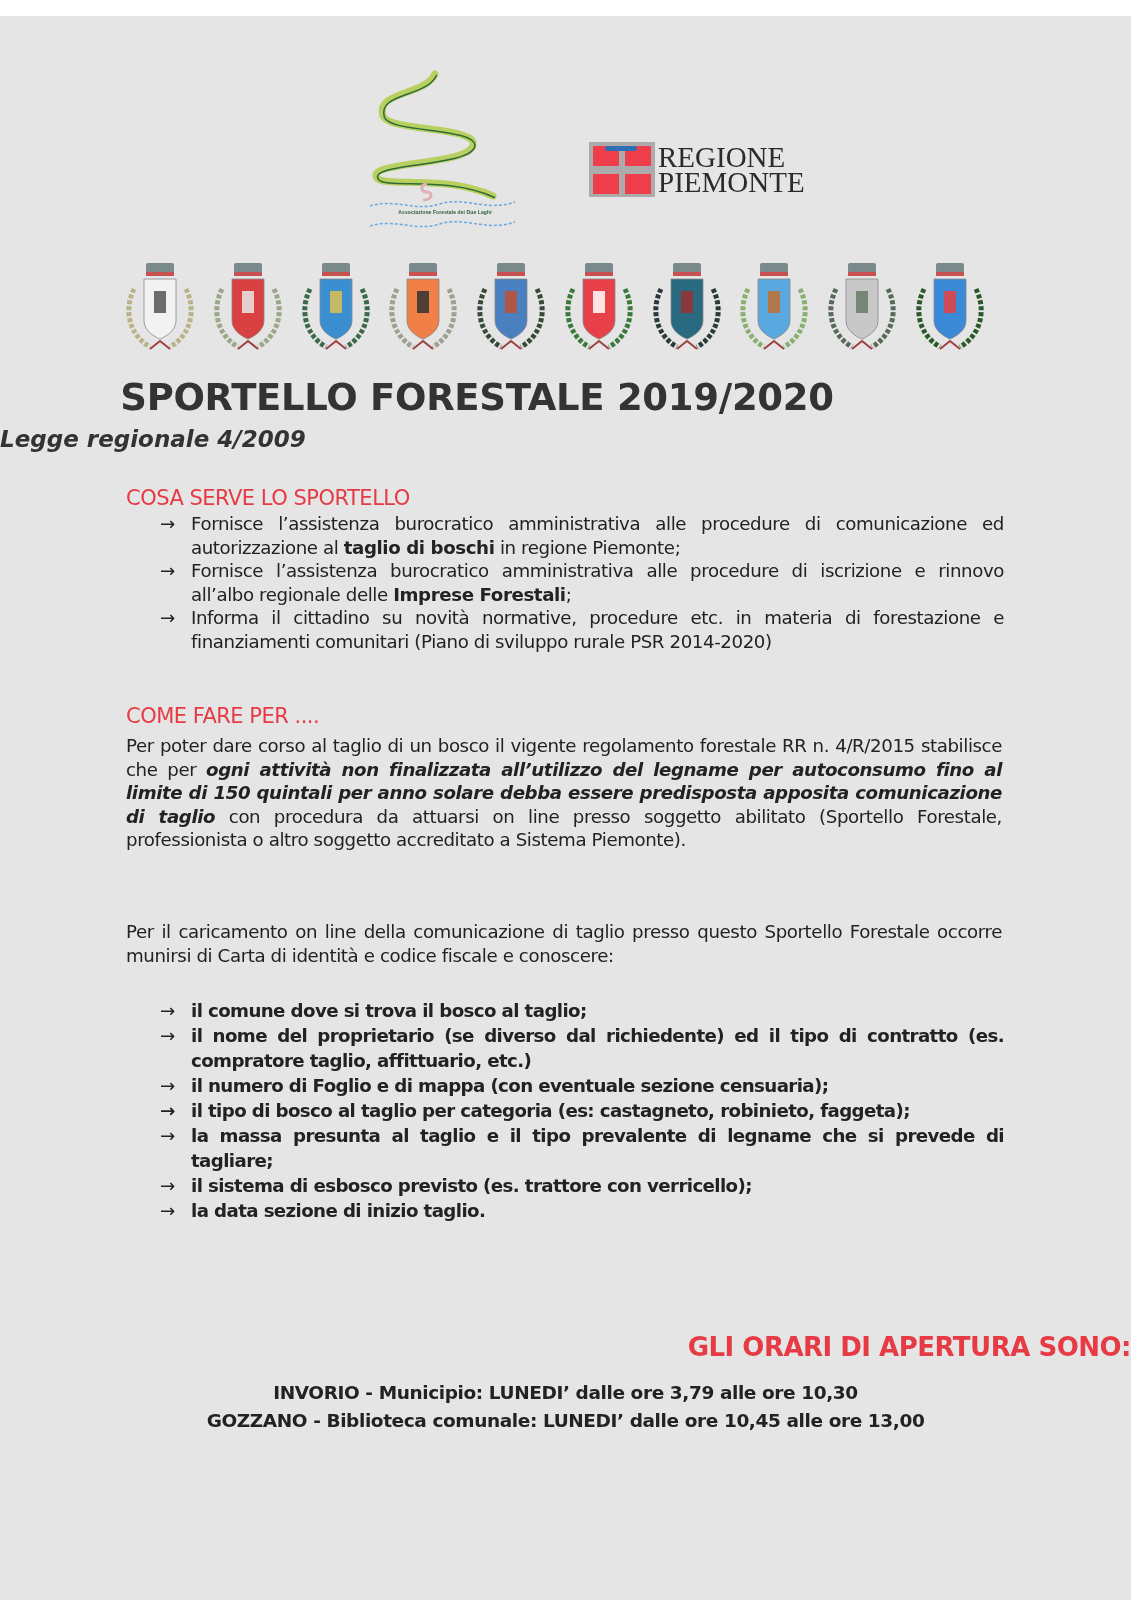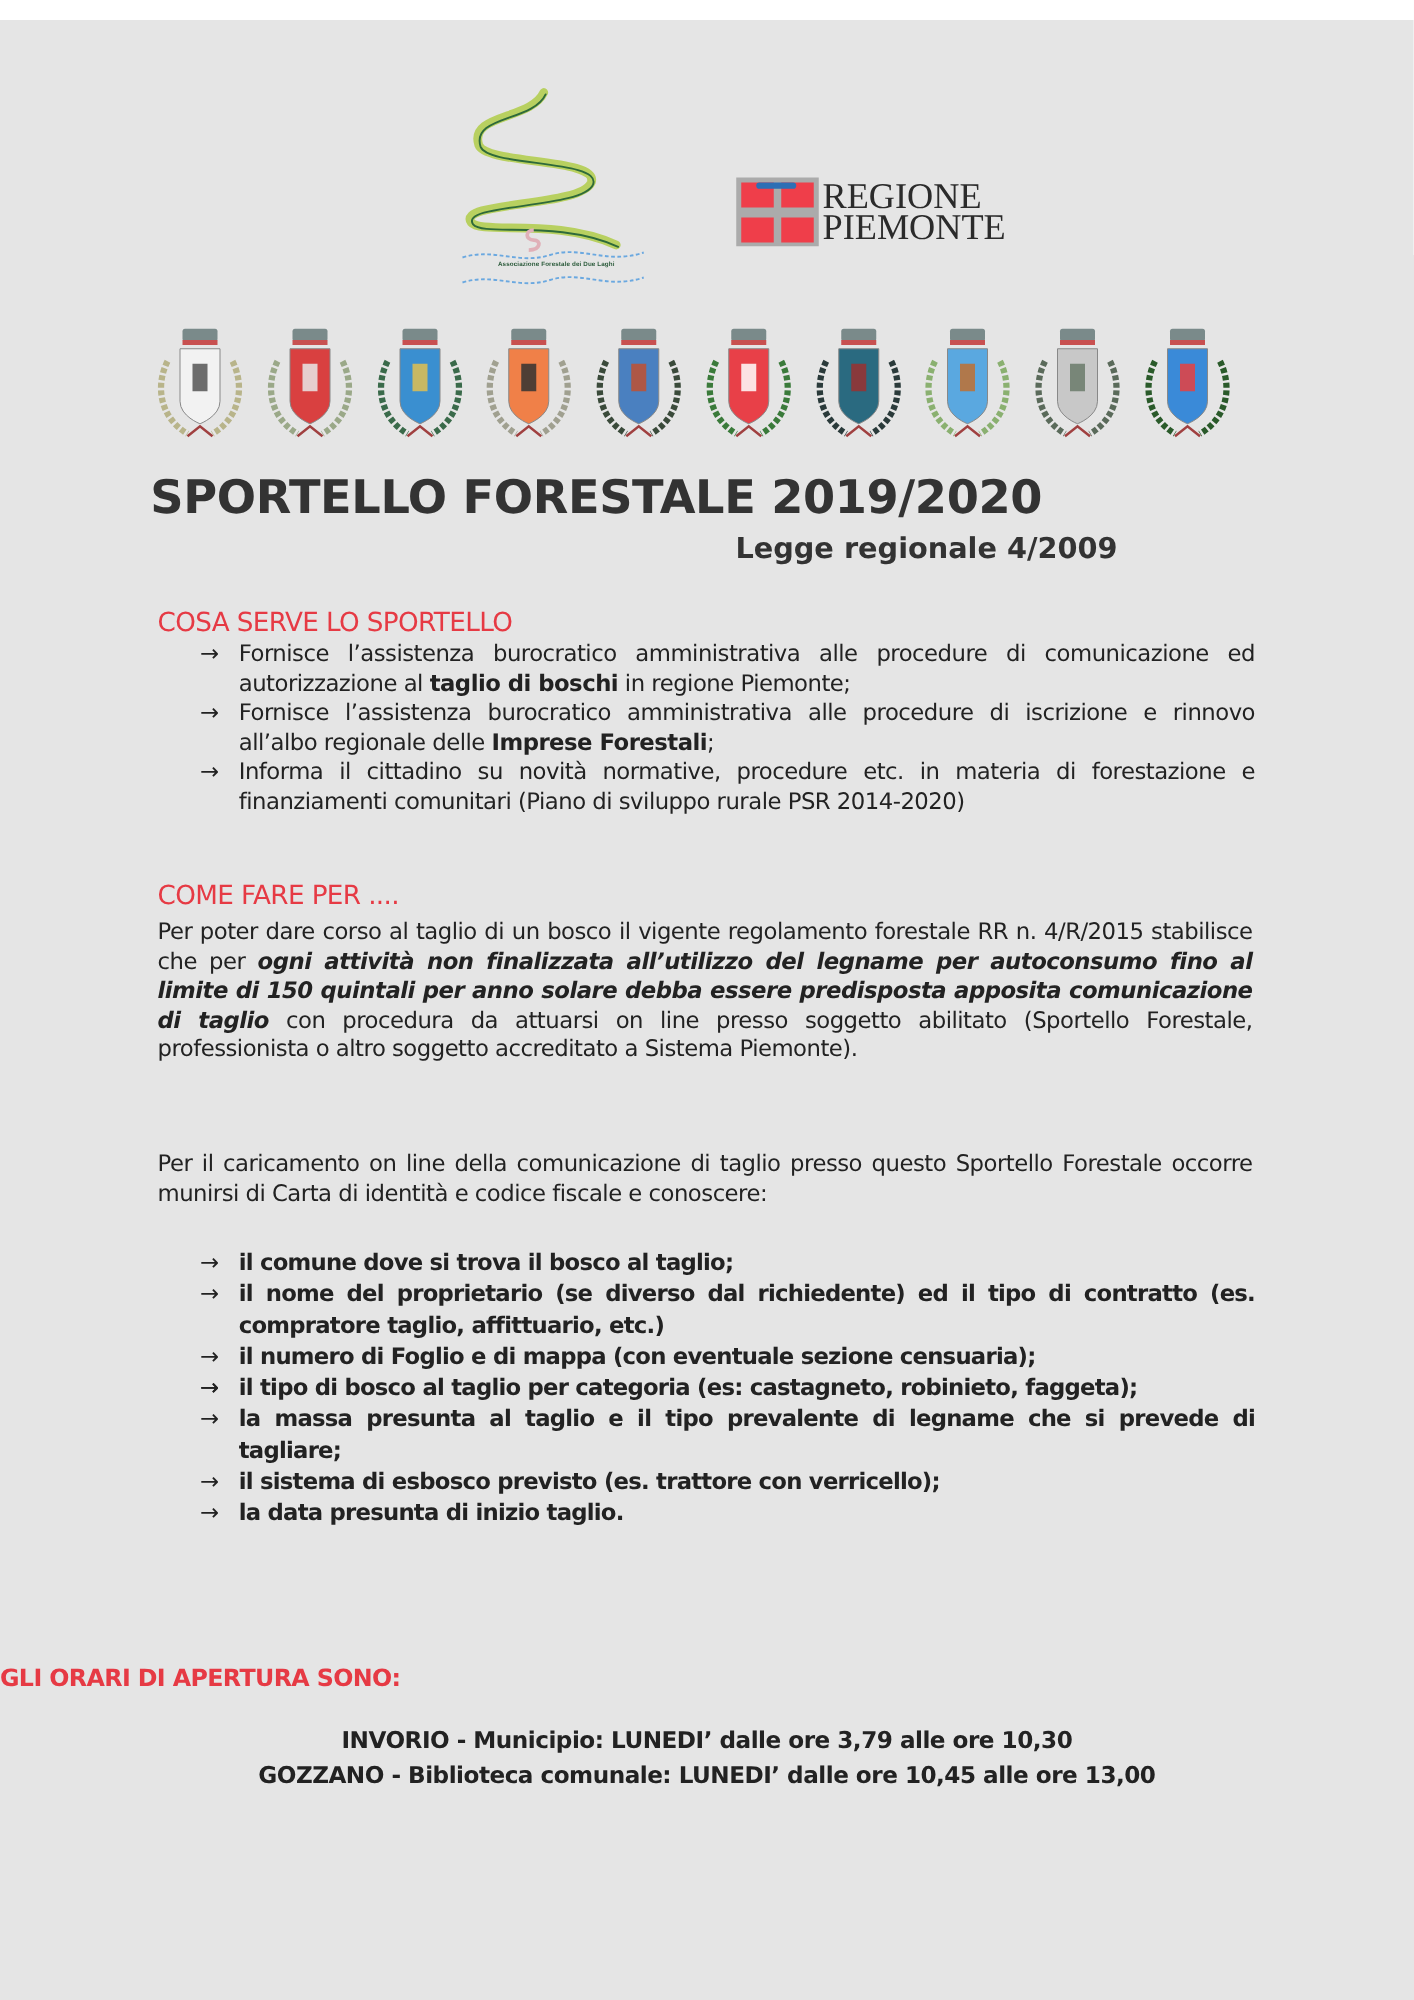--- a/index.html
+++ b/index.html
@@ -26,44 +26,44 @@
   
   .arms-row { position: absolute; left: 120px; top: 243px; width: 870px; height: 95px;
               display: flex; justify-content: space-between; }
   .arm { width: 80px; height: 95px; position: relative; }
   .arm svg { width: 80px; height: 95px; }
 
   
   .title { position: absolute; left: 0; width: 954px; text-align: center; top: 360px;
            font-family: "DejaVu Sans", sans-serif; font-weight: bold; font-size: 37px;
            color: #333; letter-spacing: -0.3px; }
-  .subtitle { position: absolute; left: 0; width: 894px; text-align: right; top: 410px;
-              font-family: "DejaVu Sans", sans-serif; font-weight: bold; font-size: 23px; color: #333; }
+  .subtitle { position: absolute; left: 0; width: 894px; text-align: left; top: 410px;
+              font-family: "DejaVu Sans", sans-serif; font-weight: bold; font-size: 23px; color: #333; font-style: italic; }
 
   .section-head { position: absolute; left: 126px; font-family: "DejaVu Sans", sans-serif;
                   font-weight: normal; font-size: 21px; color: #e63a44; letter-spacing: -0.5px; }
   .sh1 { top: 470px; }
   .sh2 { top: 688px; }
 
   .block { position: absolute; font-family: "DejaVu Sans", sans-serif; font-size: 18.2px;
            line-height: 23.5px; color: #222; text-align: justify; letter-spacing: -0.4px; }
   .bullets1 { left: 160px; top: 496px; width: 844px; }
   .bullets1 .item { position: relative; padding-left: 31px; }
   .bullets1 .item .arr { position: absolute; left: 0; top: 0; }
 
   .para1 { left: 126px; top: 718px; width: 876px; }
   .para2 { left: 126px; top: 904px; width: 876px; }
   .para1 b { font-style: italic; }
 
   .bullets2 { left: 160px; top: 982px; width: 844px; font-weight: bold; letter-spacing: -0.6px; line-height: 25px; }
   .bullets2 .item { position: relative; padding-left: 31px; }
   .bullets2 .item .arr { position: absolute; left: 0; top: 0; font-weight: normal; }
 
-  .hours-head { position: absolute; left: 0; width: 1131px; text-align: left; top: 1316px;
-                font-family: "DejaVu Sans", sans-serif; font-weight: bold; font-size: 19px;
+  .hours-head { position: absolute; left: 0; width: 1131px; text-align: right; top: 1316px;
+                font-family: "DejaVu Sans", sans-serif; font-weight: bold; font-size: 26px;
                 color: #e63a44; letter-spacing: -0.5px; }
   .hours { position: absolute; left: 0; width: 1131px; top: 1363px; text-align: center;
            font-family: "DejaVu Sans", sans-serif; font-weight: bold; font-size: 18.5px;
            line-height: 28px; color: #222; letter-spacing: -0.4px; }
 </style>
 </head>
 <body>
 
 <div class="page">
 
@@ -201,21 +201,21 @@
   </div>
   <div class="block para2">Per il caricamento on line della comunicazione di taglio presso questo Sportello Forestale occorre munirsi di Carta di identità e codice fiscale  e conoscere:</div>
   <div class="block bullets2" id="bullets2">
       <div class="item"><span class="arr">→</span><span>il comune dove si trova il bosco al taglio;</span></div>
       <div class="item"><span class="arr">→</span><span>il nome del proprietario (se diverso dal richiedente) ed il tipo di contratto (es. compratore taglio, affittuario, etc.)</span></div>
       <div class="item"><span class="arr">→</span><span>il numero di Foglio e di mappa (con eventuale sezione censuaria);</span></div>
       <div class="item"><span class="arr">→</span></div>
       <div class="item"><span class="arr">→</span><span>il tipo di bosco al taglio per categoria (es: castagneto, robinieto, faggeta);</span></div>
       <div class="item"><span class="arr">→</span><span>la massa presunta al taglio e il tipo prevalente di legname che si prevede di tagliare;</span></div>
       <div class="item"><span class="arr">→</span><span>il sistema di esbosco previsto (es. trattore con verricello);</span></div>
-      <div class="item"><span class="arr">→</span><span>la data presunta di inizio taglio.</span></div>
+      <div class="item"><span class="arr">→</span><span>la data sezione di inizio taglio.</span></div>
     </div>
 
   <div class="hours-head">GLI ORARI DI APERTURA SONO:</div>
   <div class="hours">
     <div>INVORIO - Municipio: LUNEDI’ dalle ore 3,79 alle ore 10,30</div>
     <div>GOZZANO - Biblioteca comunale: LUNEDI’ dalle ore 10,45 alle ore 13,00</div>
   </div>
 </div>
 
 </body></html>

